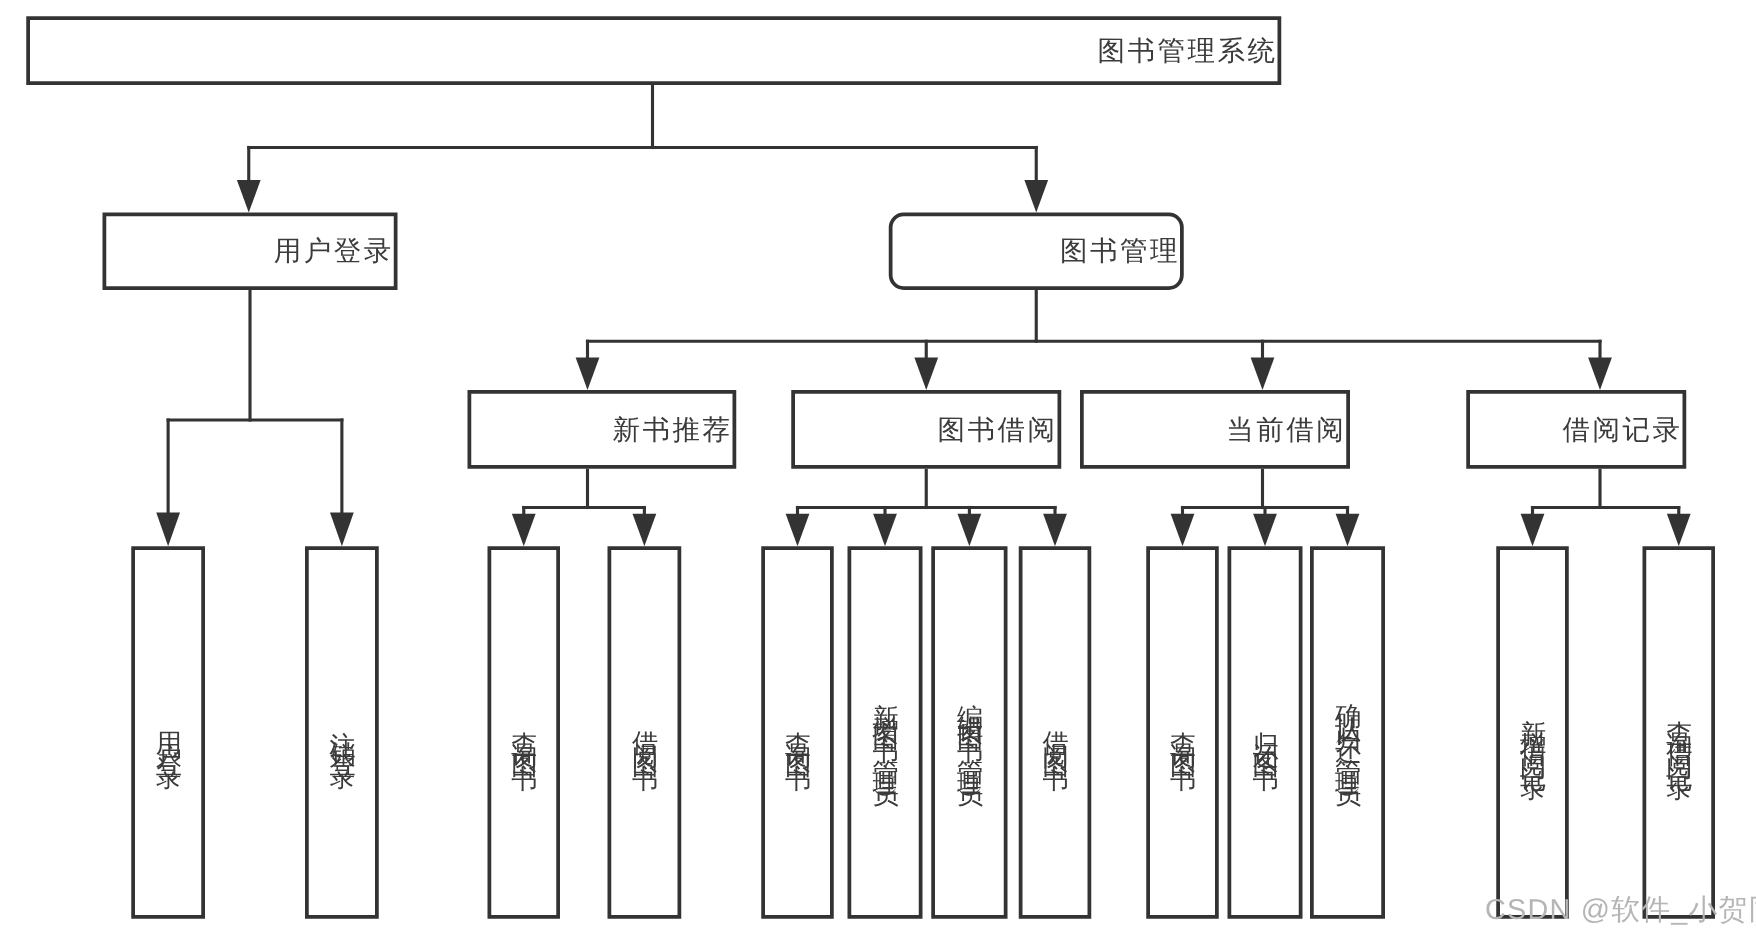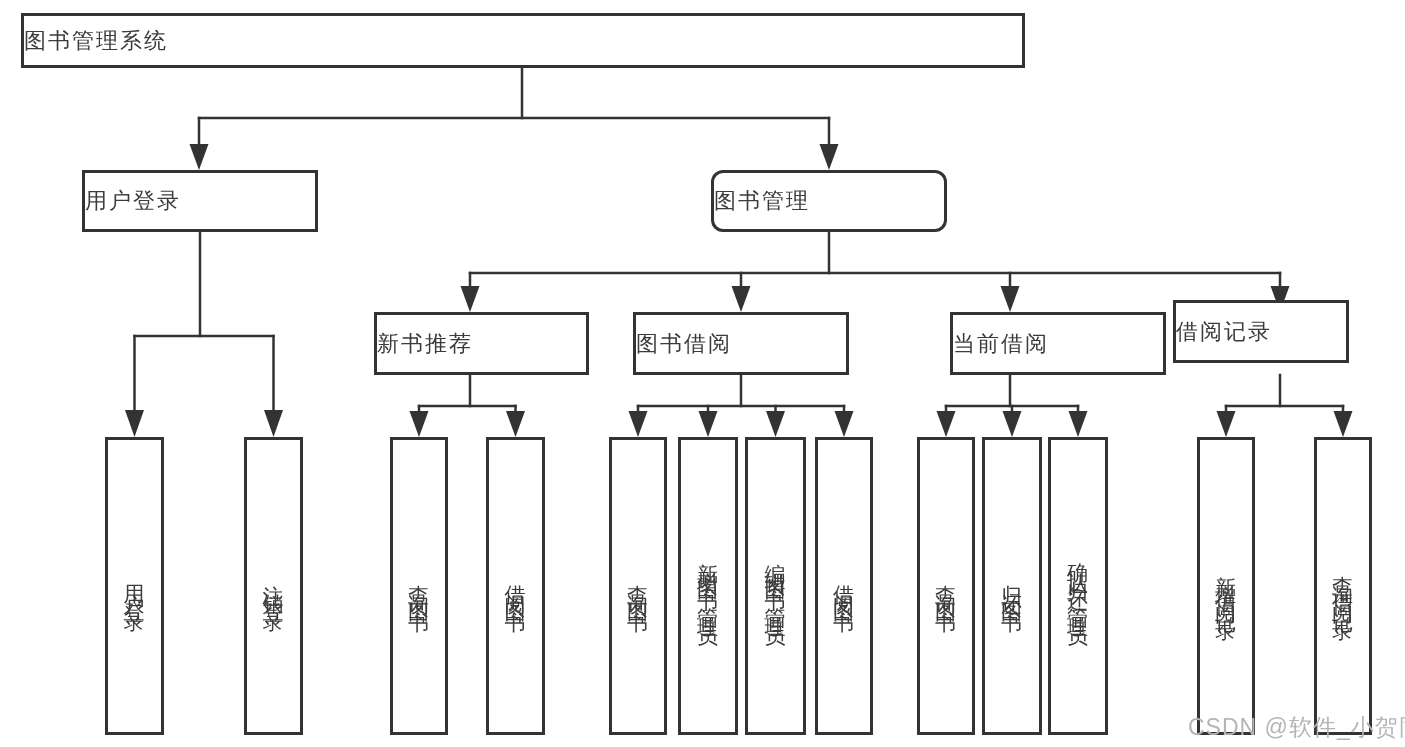--- a/index.html
+++ b/index.html
@@ -3,21 +3,21 @@
 <meta charset="utf-8">
 <style>
   html,body{margin:0;padding:0;background:#ffffff;}
   body{font-family:"Liberation Sans","DejaVu Sans",sans-serif;}
   #canvas{
     position:relative;width:1405px;height:747px;background:#ffffff;overflow:hidden;
   }
   #connectors{position:absolute;left:0;top:0;width:1405px;height:747px;}
   .box{
     position:absolute;background:#ffffff;border:3px solid #333333;box-sizing:border-box;
-    display:flex;align-items:center;justify-content:flex-start;
+    display:flex;align-items:center;justify-content:flex-end;
     color:#3b3b3b;z-index:2;
   }
   .hbox{font-size:22px;letter-spacing:2px;}
   .vbox{
     font-size:21px;
     writing-mode:vertical-rl;text-orientation:mixed;
     letter-spacing:9px;line-height:1;
     display:flex;align-items:center;justify-content:center;
   }
   .watermark{
@@ -104,24 +104,24 @@
   <div class="box hbox" style="left:711px;top:170px;width:236px;height:62px;border-radius:12px;">
     <span>图书管理</span>
   </div>
 
   <div class="box hbox" style="left:362px;top:312px;width:215px;height:63px;margin-left:12px;">
     <span>新书推荐</span>
   </div>
   <div class="box hbox" style="left:633px;top:312px;width:216px;height:63px;font-family:Liberation Serif, serif;">
     <span>图书借阅</span>
   </div>
-  <div class="box hbox" style="left:950px;top:312px;width:216px;height:63px;">
+  <div class="box hbox" style="left:864px;top:312px;width:216px;height:63px;">
     <span>当前借阅</span>
   </div>
-  <div class="box hbox" style="left:1173px;top:300px;width:176px;height:63px;">
+  <div class="box hbox" style="left:1173px;top:312px;width:176px;height:63px;">
     <span>借阅记录</span>
   </div>
 
   <div class="box vbox" style="left:105px;top:437px;width:59px;height:298px;">
     <span>用户登录</span>
   </div>
   <div class="box vbox" style="left:244px;top:437px;width:59px;height:298px;">
     <span>注销登录</span>
   </div>
 

